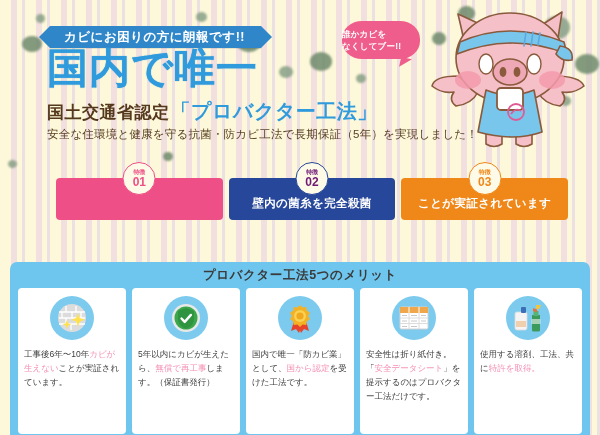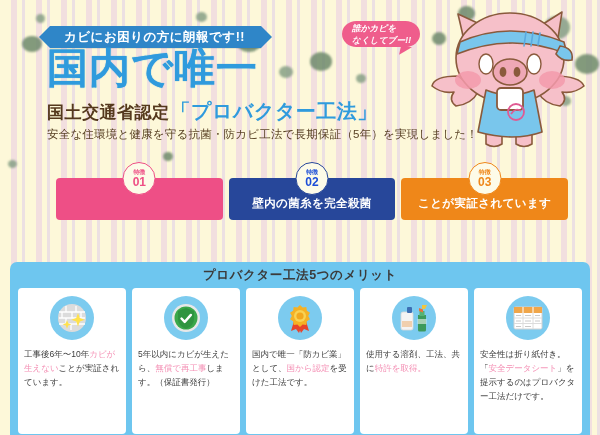--- a/index.html
+++ b/index.html
@@ -123,29 +123,27 @@
     z-index: 6;
     white-space: nowrap;
   }
 
   
   #speech {
     position: absolute;
     left: 342px;
     top: 21px;
     width: 78px;
-    height: 26px;
+    height: 38px;
     background: #ef5d8c;
     border-radius: 20px/18px;
     z-index: 7;
     display: flex;
     flex-direction: column;
     justify-content: center;
-    padding-left: 10px;
-    font-style: italic;
   }
   #speech::after {
     content: "";
     position: absolute;
     right: 9px;
     bottom: -9px;
     width: 0; height: 0;
     border-left: 11px solid #ef5d8c;
     border-bottom: 10px solid transparent;
     border-top: 0 solid transparent;
@@ -214,21 +212,21 @@
   }
   .badge .btxt { font-size: 6px; font-weight: bold; letter-spacing: -.2px; }
   .badge .bnum { font-size: 12px; font-weight: bold; margin-top: 1px; }
 
   .feature.f1 { background: #ee4f86; }
   .feature.f1 .badge { border: 1.6px solid #ee4f86; }
   .feature.f1 .btxt, .feature.f1 .bnum { color: #ee4f86; }
 
   .feature.f2 { background: #27479a; }
   .feature.f2 .badge { border: 1.6px solid #27479a; }
-  .feature.f2 .btxt, .feature.f2 .bnum { color: #1d4ed8; }
+  .feature.f2 .btxt, .feature.f2 .bnum { color: #701a75; }
 
   .feature.f3 { background: #ef8719; }
   .feature.f3 .badge { border: 1.6px solid #ef8719; }
   .feature.f3 .btxt, .feature.f3 .bnum { color: #ef8719; }
 
   
   #merits-panel {
     position: absolute;
     left: 10px;
     top: 262px;
@@ -448,38 +446,20 @@
           <svg width="30" height="30" viewBox="0 0 30 30">
             <path d="M9 18 l-3 10 5 -2 3 4 3 -8 Z" fill="#e8442c"></path>
             <path d="M21 18 l3 10 -5 -2 -3 4 -3 -8 Z" fill="#e8442c"></path>
             <path d="M15 2 l2.6 2.6 3.7 -.6 .6 3.7 3.1 2.1 -1.8 3.2 1.8 3.2 -3.1 2.1 -.6 3.7 -3.7 -.6 -2.6 2.6 -2.6 -2.6 -3.7 .6 -.6 -3.7 -3.1 -2.1 1.8 -3.2 -1.8 -3.2 3.1 -2.1 .6 -3.7 3.7 .6 Z" fill="#f5b124"></path>
             <circle cx="15" cy="13" r="6" fill="#f8d253"></circle>
             <circle cx="15" cy="13" r="3.6" fill="#f2a81e"></circle>
           </svg>
         </div>
         <div class="mtext">
           <span>国内で唯一「防カビ業」として、</span><span class="hl">国から認定</span><span>を受けた工法です。</span>
-        </div>
-      </div>
-
-      <div class="mcard">
-        <div class="micon-wrap">
-          <svg width="32" height="30" viewBox="0 0 32 30">
-            <rect x="3" y="9" width="12" height="18" rx="2" fill="#f4f4f4" stroke="#dadada" stroke-width=".8"></rect>
-            <rect x="9" y="4" width="5" height="6" rx="1" fill="#3d6fb4"></rect>
-            <rect x="4" y="18" width="10" height="6" fill="#f0cfae"></rect>
-            <path d="M20 12 h8 v15 a1.5 1.5 0 0 1 -1.5 1.5 h-5 a1.5 1.5 0 0 1 -1.5 -1.5 Z" fill="#3c9a5c"></path>
-            <rect x="21.5" y="8" width="5" height="5" fill="#55b374"></rect>
-            <path d="M24 2 h5 l-2 4 h-3 Z" fill="#f2c53d"></path>
-            <path d="M21 5 l4 1.5 v3 l-4 -1.5 Z" fill="#e8703a"></path>
-            <rect x="19.5" y="16" width="9" height="5" fill="#ffffff" opacity=".55"></rect>
-          </svg>
-        </div>
-        <div class="mtext">
-          <span>使用する溶剤、工法、共に</span><span class="hl">特許を取得。</span>
         </div>
       </div>
 
       <div class="mcard">
         <div class="micon-wrap">
           <svg width="32" height="28" viewBox="0 0 32 28">
             <rect x="2" y="3" width="28" height="22" rx="1.5" fill="#ffffff" stroke="#d2d2d2" stroke-width="1"></rect>
             <rect x="2" y="3" width="28" height="6" fill="#f0a64a"></rect>
             <g stroke="#dcdcdc" stroke-width="1">
               <line x1="2" y1="14" x2="30" y2="14"></line>
@@ -501,16 +481,34 @@
               <line x1="11" y1="3" x2="11" y2="9"></line>
               <line x1="21" y1="3" x2="21" y2="9"></line>
             </g>
           </svg>
         </div>
         <div class="mtext">
           <span>安全性は折り紙付き。「</span><span class="hl">安全データシート</span><span>」を提示するのはプロバクター工法だけです。</span>
         </div>
       </div>
 
+      <div class="mcard">
+        <div class="micon-wrap">
+          <svg width="32" height="30" viewBox="0 0 32 30">
+            <rect x="3" y="9" width="12" height="18" rx="2" fill="#f4f4f4" stroke="#dadada" stroke-width=".8"></rect>
+            <rect x="9" y="4" width="5" height="6" rx="1" fill="#3d6fb4"></rect>
+            <rect x="4" y="18" width="10" height="6" fill="#f0cfae"></rect>
+            <path d="M20 12 h8 v15 a1.5 1.5 0 0 1 -1.5 1.5 h-5 a1.5 1.5 0 0 1 -1.5 -1.5 Z" fill="#3c9a5c"></path>
+            <rect x="21.5" y="8" width="5" height="5" fill="#55b374"></rect>
+            <path d="M24 2 h5 l-2 4 h-3 Z" fill="#f2c53d"></path>
+            <path d="M21 5 l4 1.5 v3 l-4 -1.5 Z" fill="#e8703a"></path>
+            <rect x="19.5" y="16" width="9" height="5" fill="#ffffff" opacity=".55"></rect>
+          </svg>
+        </div>
+        <div class="mtext">
+          <span>使用する溶剤、工法、共に</span><span class="hl">特許を取得。</span>
+        </div>
+      </div>
+
     </div>
   </div>
 
 </div>
 
 </body></html>

